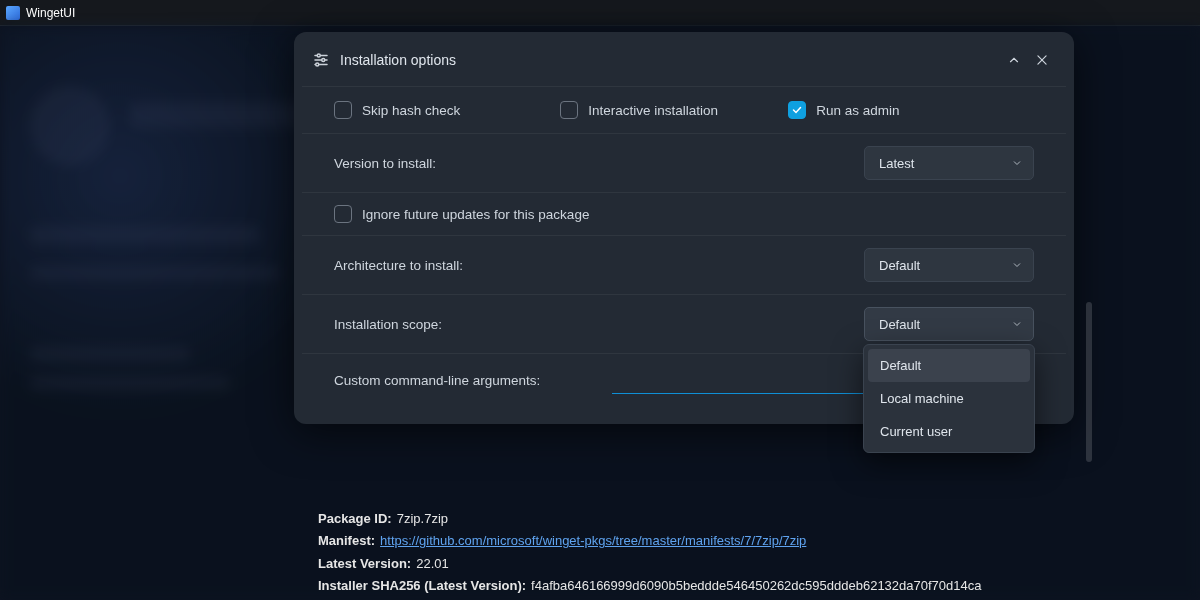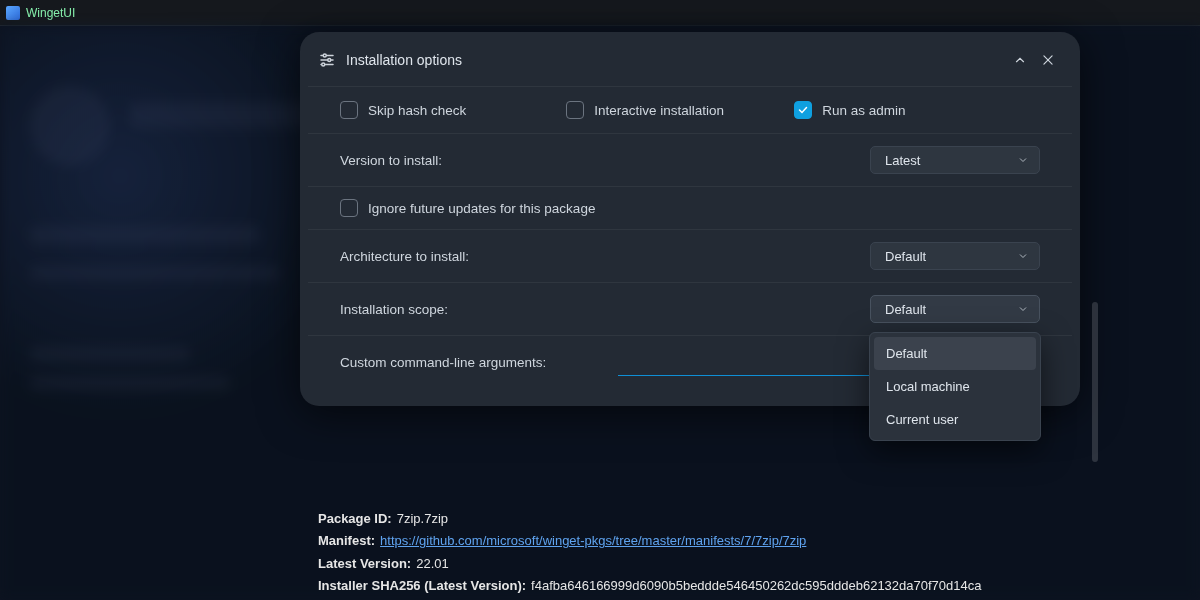--- a/index.html
+++ b/index.html
@@ -12,21 +12,21 @@
     overflow: hidden;
     position: relative;
   }
   .titlebar {
     height: 26px;
     background: #15181d;
     display: flex;
     align-items: center;
     padding: 0 6px;
     font-size: 12px;
-    color: #86efac;
+    color: #ffffff;
     border-bottom: 1px solid #222830;
   }
   .titlebar .app-icon {
     width: 14px; height: 14px;
     background: linear-gradient(135deg, #5aa7ff 0%, #2d6ad8 100%);
     border-radius: 2px;
     margin-right: 6px;
   }
   .backdrop {
     position: absolute;
@@ -35,24 +35,24 @@
     filter: blur(6px);
   }
   .backdrop .blob {
     position: absolute;
     background: rgba(110,130,160,0.08);
     border-radius: 6px;
   }
   .panel {
     position: absolute;
     top: 32px;
-    left: 300px;
+    left: 294px;
     width: 780px;
     background: #232a34;
-    border-radius: 19px;
+    border-radius: 12px;
     box-shadow: 0 8px 40px rgba(0,0,0,0.6);
     padding-bottom: 18px;
   }
   .panel-scroll {
     position: absolute;
     right: -18px;
     top: 270px;
     width: 6px;
     height: 160px;
     background: rgba(255,255,255,0.15);
@@ -97,21 +97,21 @@
   .chkbox.checked {
     background: #0fa0e0;
     border-color: #0fa0e0;
   }
   .chkbox.checked svg { display: block; }
   .chkbox svg { display: none; }
   .row .label { flex: 0 0 auto; color: #cfd6de; }
   .row .gap { flex: 1; }
   .select {
     min-width: 170px;
-    height: 28px;
+    height: 34px;
     background: #2e3640;
     border: 1px solid #3a434f;
     border-radius: 5px;
     display: flex;
     align-items: center;
     justify-content: space-between;
     padding: 0 10px 0 14px;
     font-size: 13px;
     color: #dfe5ec;
     cursor: pointer;

